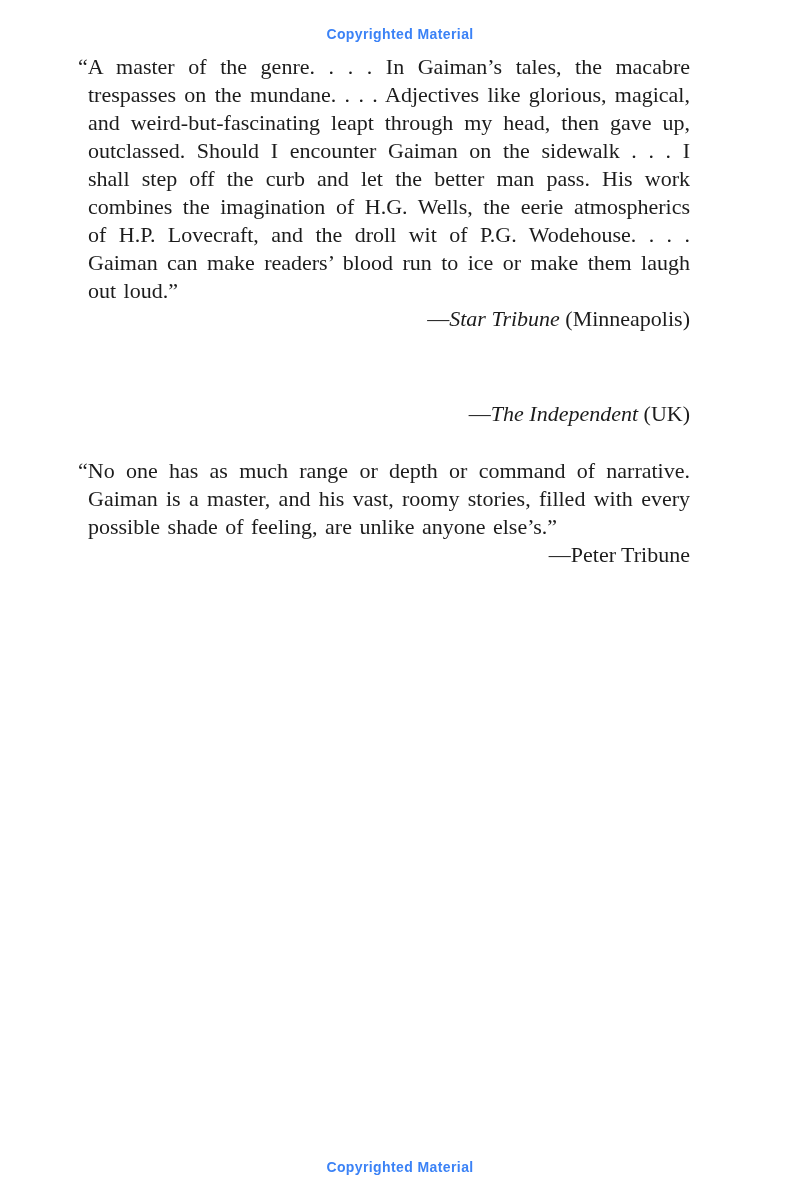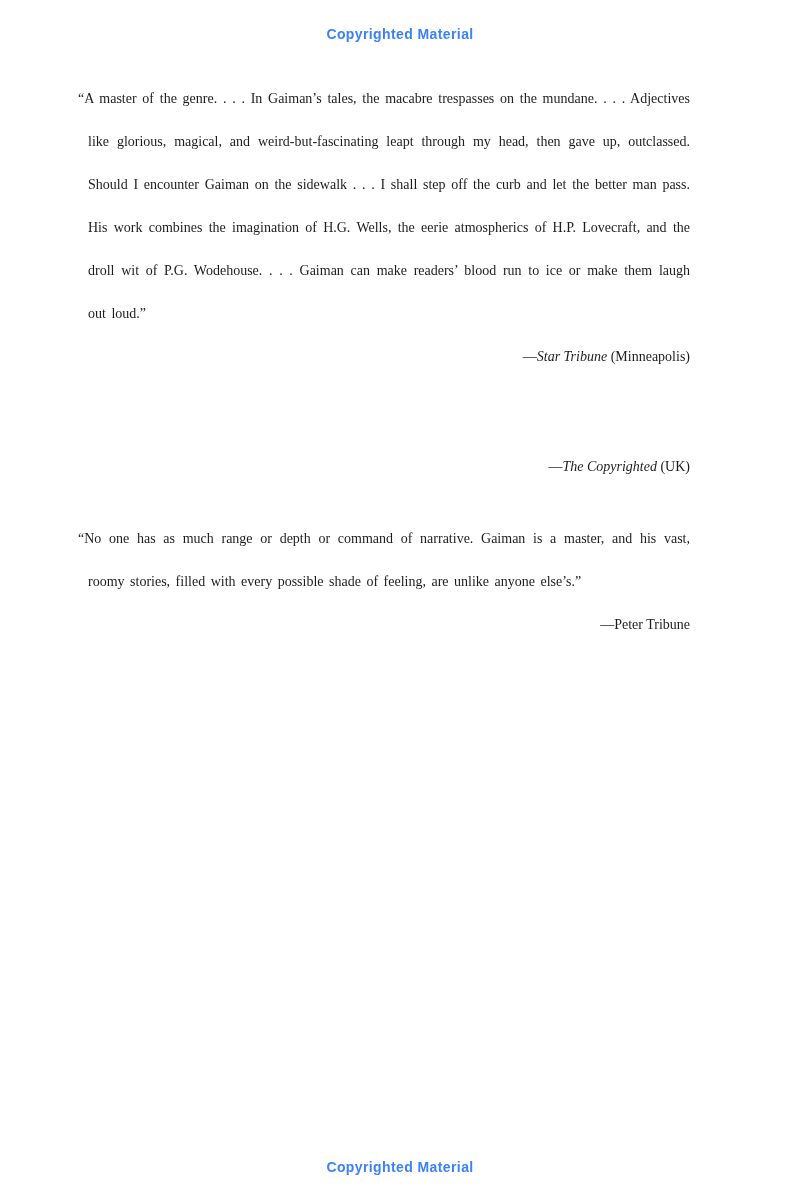--- a/index.html
+++ b/index.html
@@ -21,24 +21,24 @@
     font-weight: bold;
     font-size: 14px;
     letter-spacing: 0.4px;
     color: #3b82f6;
   }
   .copyright-top { top: 26px; }
   .copyright-bottom { top: 1159px; }
   .content {
     position: absolute;
     left: 78px;
-    top: 77px;
+    top: 53px;
     width: 612px;
-    font-size: 14px;
-    line-height: 43px;
+    font-size: 22px;
+    line-height: 28px;
   }
   figure.quote { margin: 0 0 29px 0; padding: 0; }
   figure.quote.big-gap { margin-bottom: 67px; }
   .quote-text {
     margin: 0;
     text-align: justify;
     word-spacing: 2px;
     padding-left: 10px;
     text-indent: -10px;
   }
@@ -60,21 +60,21 @@
 
     <figure class="quote big-gap">
       <blockquote class="quote-text">“A master of the genre. . . . In Gaiman’s tales, the macabre trespasses on the mundane. . . . Adjectives like glorious, magical, and weird-but-fascinating leapt through my head, then gave up, outclassed. Should I encounter Gaiman on the sidewalk . . . I shall step off the curb and let the better man pass. His work combines the imagination of H.G. Wells, the eerie atmospherics of H.P. Lovecraft, and the droll wit of P.G. Wodehouse. . . . Gaiman can make readers’ blood run to ice or make them laugh out loud.”</blockquote>
       <figcaption class="quote-attribution">
         <span>—</span><span class="cite-italic">Star Tribune</span><span class="cite-roman"> (Minneapolis)</span>
       </figcaption>
     </figure>
 
     <figure class="quote">
       <figcaption class="quote-attribution">
-        <span>—</span><span class="cite-italic">The Copyrighted</span><span class="cite-roman"> (UK)</span>
+        <span>—</span><span class="cite-italic">The Independent</span><span class="cite-roman"> (UK)</span>
       </figcaption>
     </figure>
 
     <figure class="quote">
       <blockquote class="quote-text">“No one has as much range or depth or command of narrative. Gaiman is a master, and his vast, roomy stories, filled with every possible shade of feeling, are unlike anyone else’s.”</blockquote>
       <figcaption class="quote-attribution">
         <span>—</span><span class="cite-roman">Peter Tribune</span><span class="cite-roman"></span>
       </figcaption>
     </figure>
 

